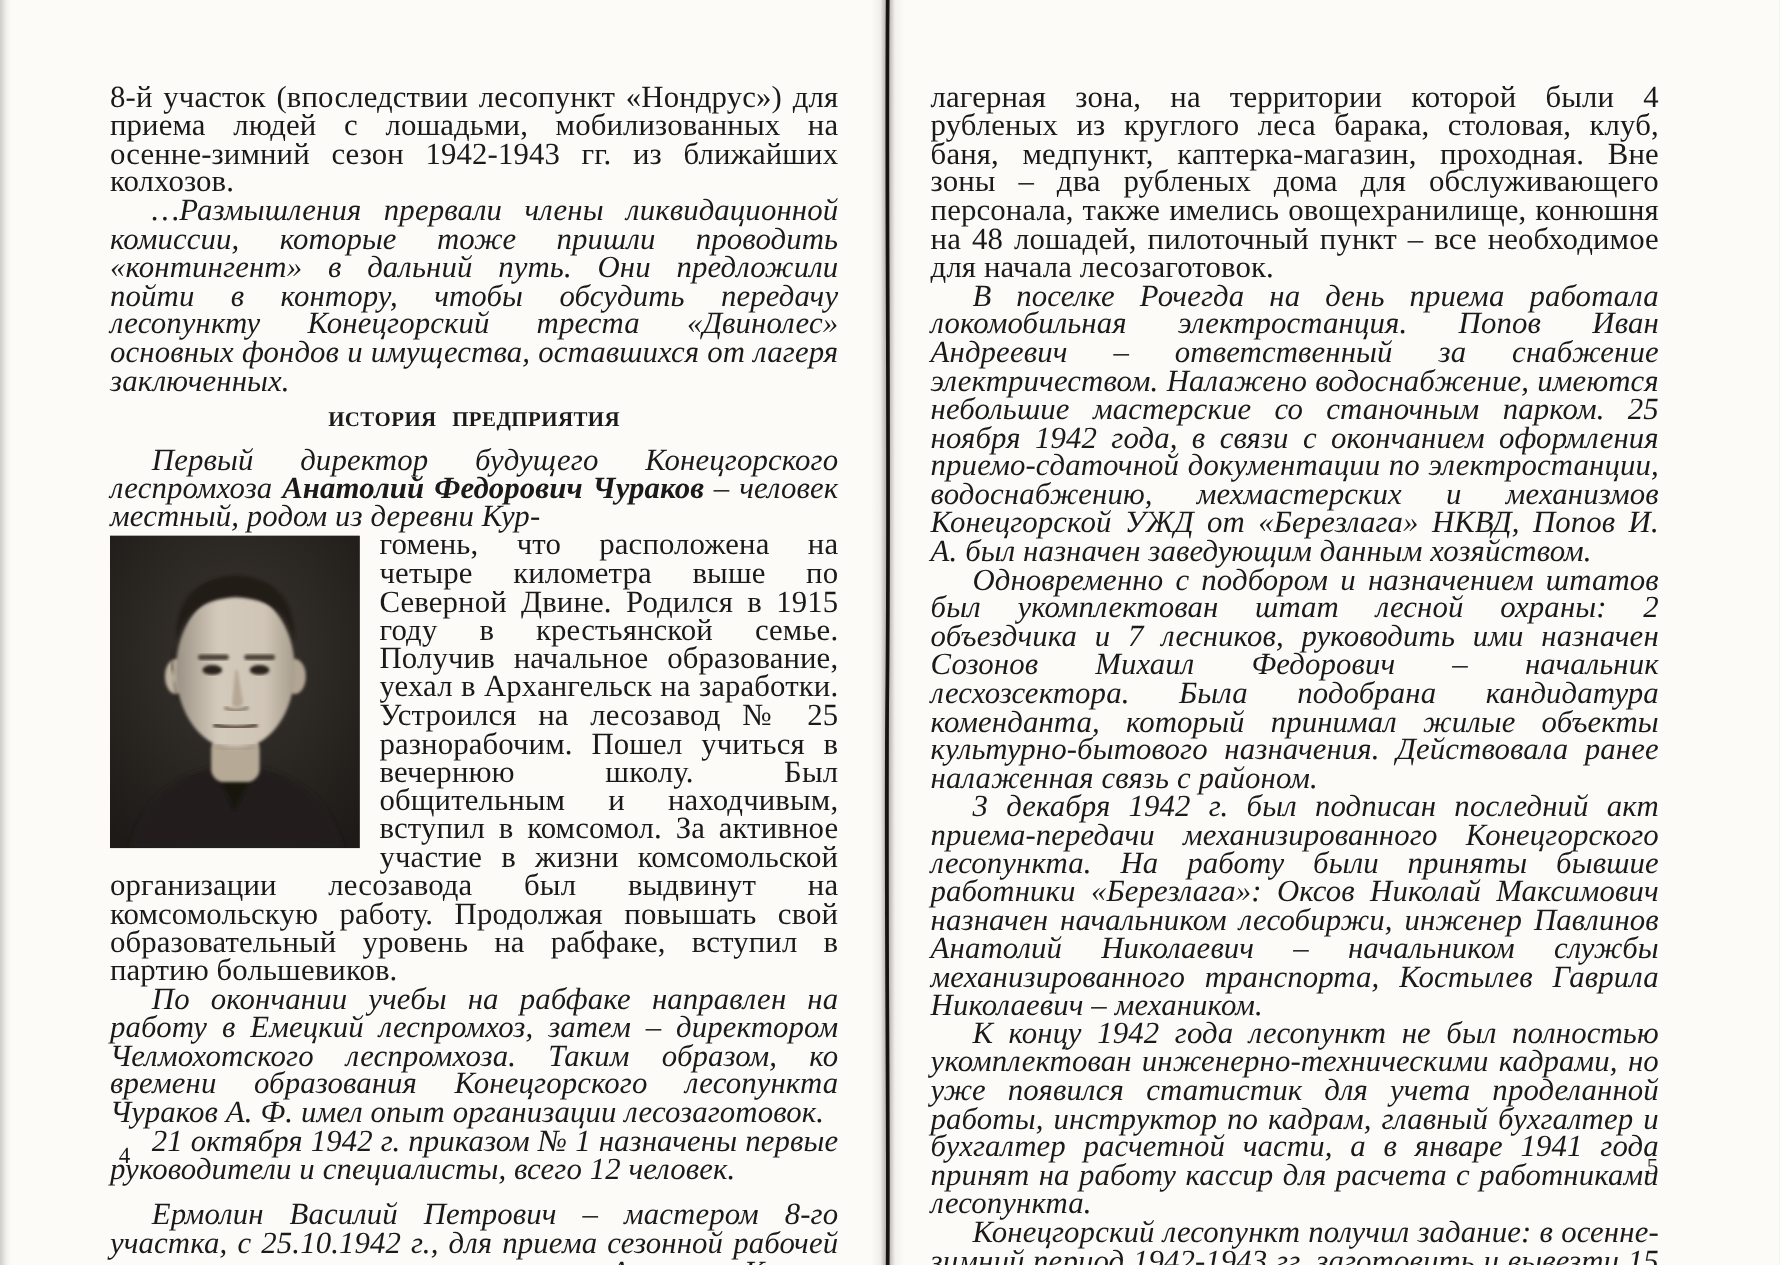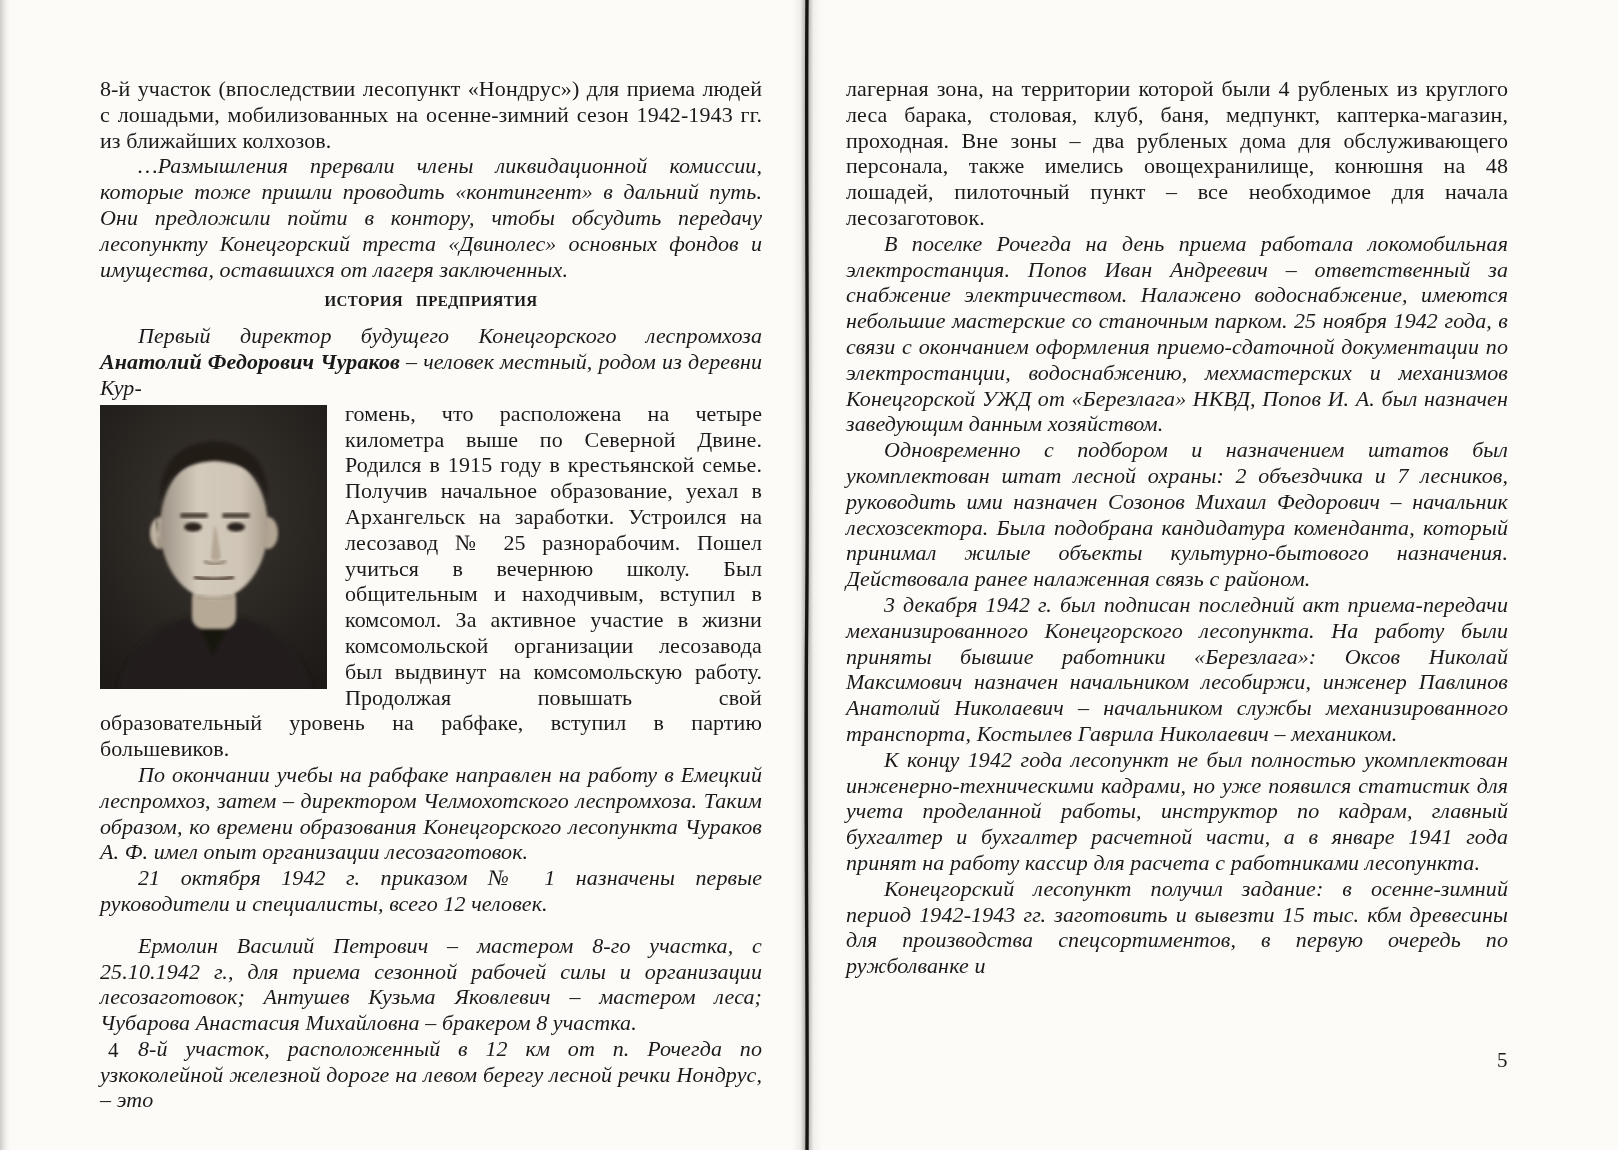--- a/index.html
+++ b/index.html
@@ -25,31 +25,31 @@
       rgba(35,32,28,.3) 55%, rgba(70,64,56,.06) 72%, transparent 100%);
   }
   .spine svg { display:block; }
 
   .page { position:absolute; top:76px; width:662px; }
   .page-left  { left:100px; }
   .page-right { left:846px; }
 
   .para {
     margin:0;
-    font-size:22px;
+    font-size:28px;
     line-height:25.8px;
     text-align:justify;
     letter-spacing:.1px;
   }
   .indent { text-indent:38px;font-style:italic; }
   .gap-top { margin-top:16px; }
 
   .heading {
     margin:11px 0 13px 0;
-    font-size:15px;
+    font-size:19px;
     font-weight:bold;
     text-align:center;
     word-spacing:9px;
     letter-spacing:.4px;
   }
   .b { font-weight:bold; }
 
   .photo {
     float:left;
     width:227px; height:284px;

